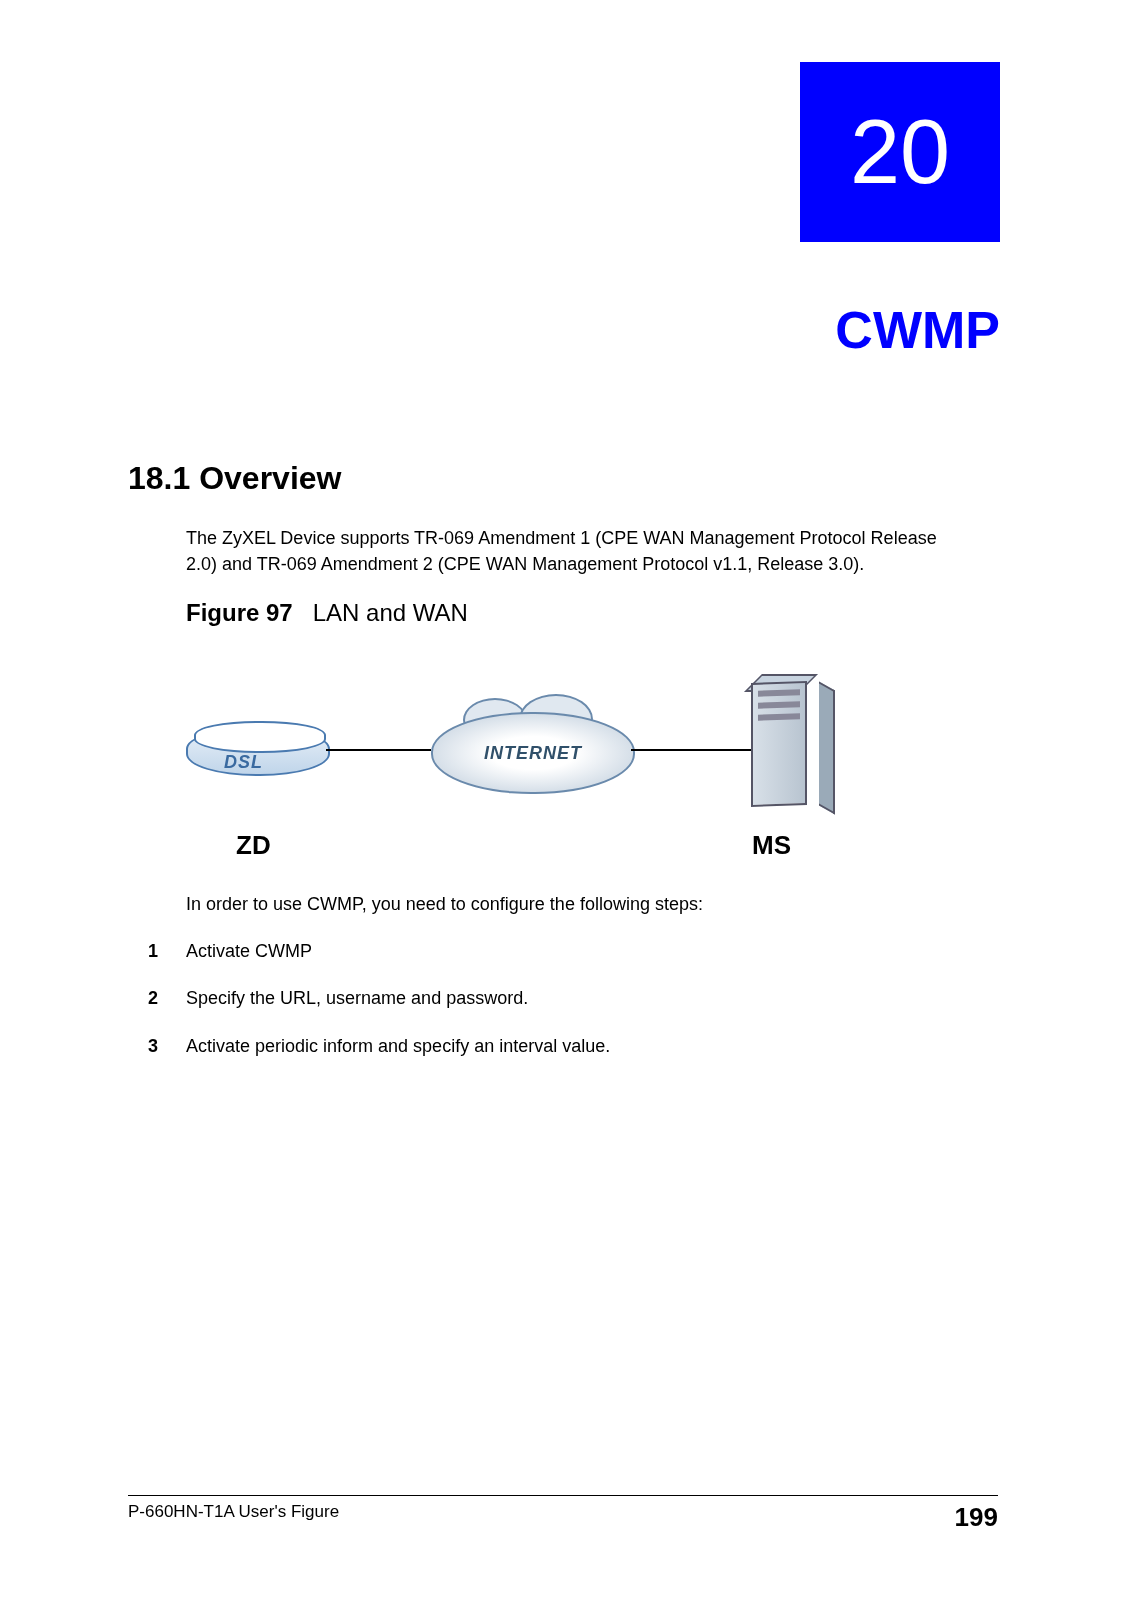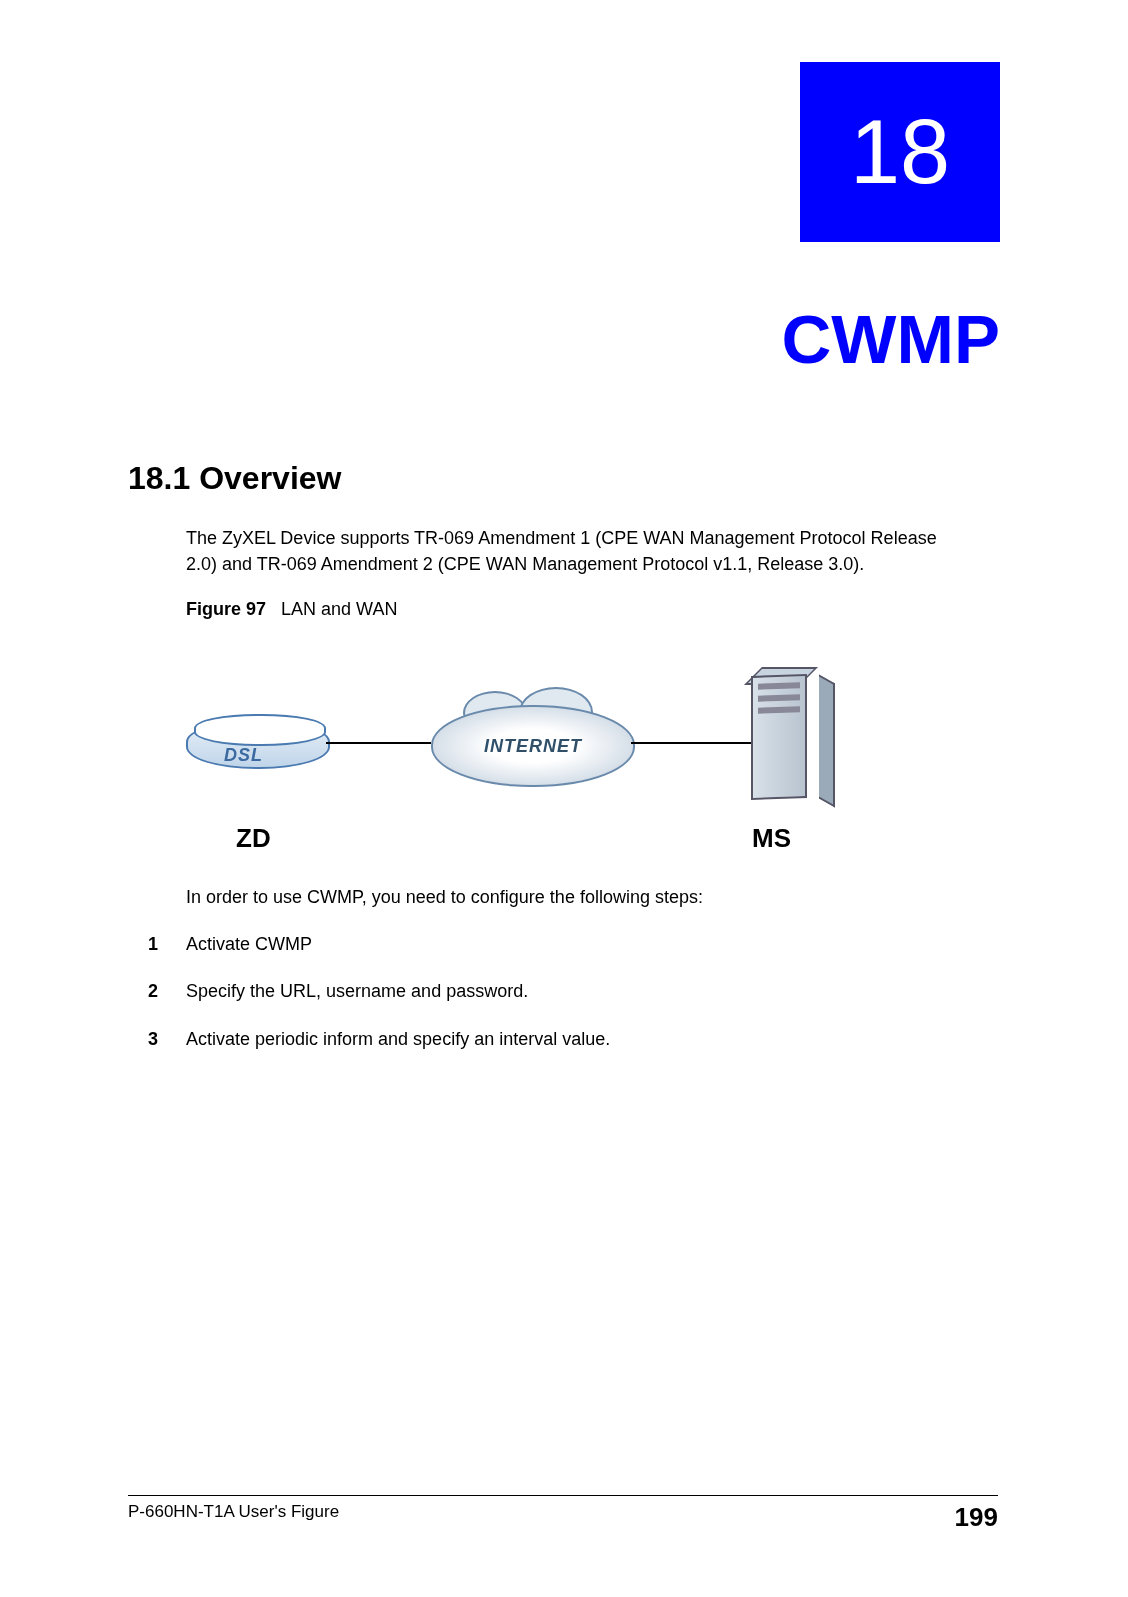--- a/index.html
+++ b/index.html
@@ -35,21 +35,21 @@
     color: #fff;
     font-size: 90px;
     font-weight: normal;
     font-family: Verdana, sans-serif;
   }
   .chapter-title {
     position: absolute;
     right: 128px;
     top: 300px;
     color: #0000ff;
-    font-size: 69px;
+    font-size: 52px;
     font-weight: bold;
     font-family: Verdana, sans-serif;
   }
   .content {
     position: absolute;
     left: 128px;
     top: 460px;
     width: 820px;
   }
   h2.section {
@@ -59,21 +59,21 @@
     font-family: Verdana, sans-serif;
   }
   .body-text {
     font-size: 18px;
     line-height: 1.45;
     margin: 0 0 22px 0;
     padding-left: 58px;
     font-family: Verdana, sans-serif;
   }
   .figure-caption {
-    font-size: 18px;
+    font-size: 24px;
     margin: 0 0 10px 0;
     padding-left: 58px;
     font-family: Verdana, sans-serif;
   }
   .figure-caption .bold { font-weight: bold; }
   .figure {
     margin: 40px 0 24px 58px;
     width: 620px;
     position: relative;
     height: 200px;
@@ -259,21 +259,21 @@
     font-size: 26px;
   }
   b { font-weight: bold; }
 </style>
 </head>
 <body>
 
 <div class="page">
 
   <div class="chapter-tab">
-    <span class="chapter-number">18</span>
+    <span class="chapter-number">20</span>
   </div>
 
   <div class="chapter-title">CWMP</div>
 
   <div class="content">
 
     <h2 class="section">18.1  Overview</h2>
 
     <p class="body-text">The ZyXEL Device supports TR-069 Amendment 1 (CPE WAN Management Protocol  Release 2.0) and TR-069 Amendment 2 (CPE WAN Management Protocol v1.1, Release 3.0).</p>
 

